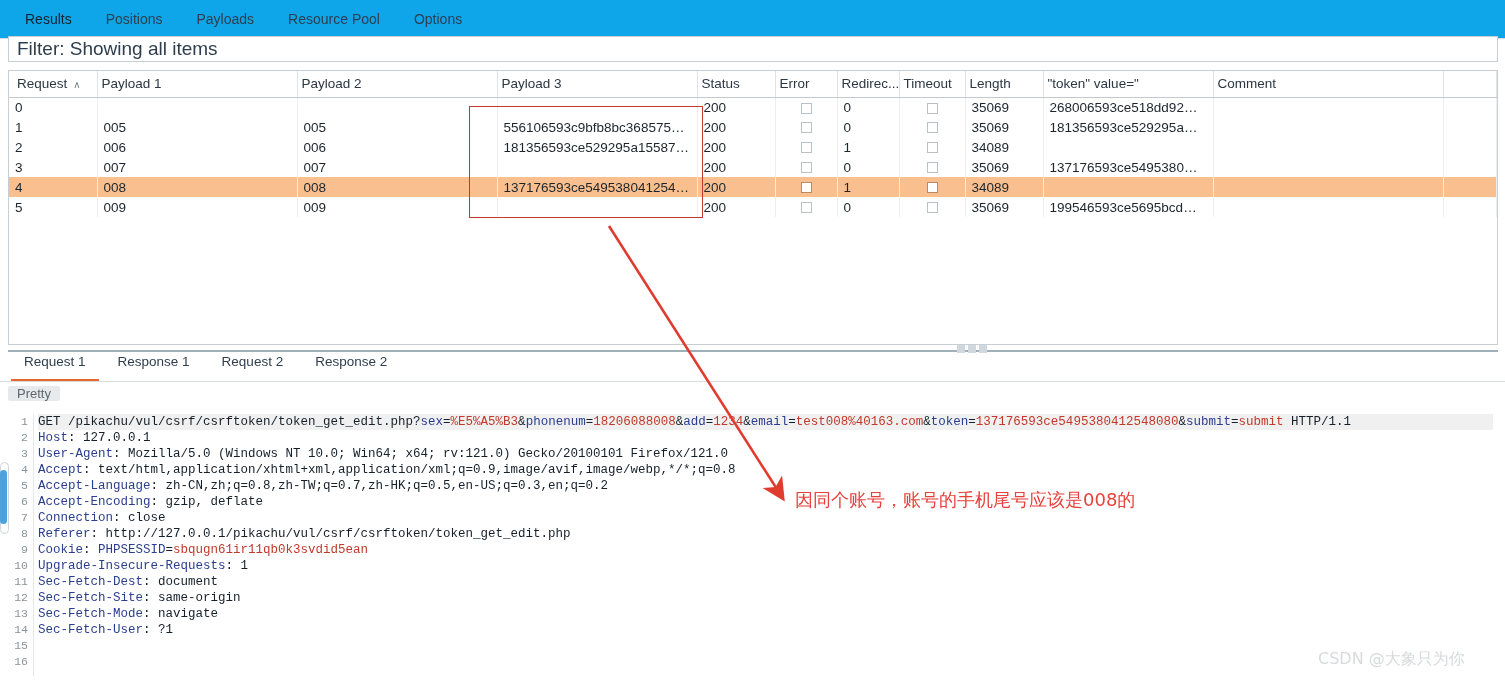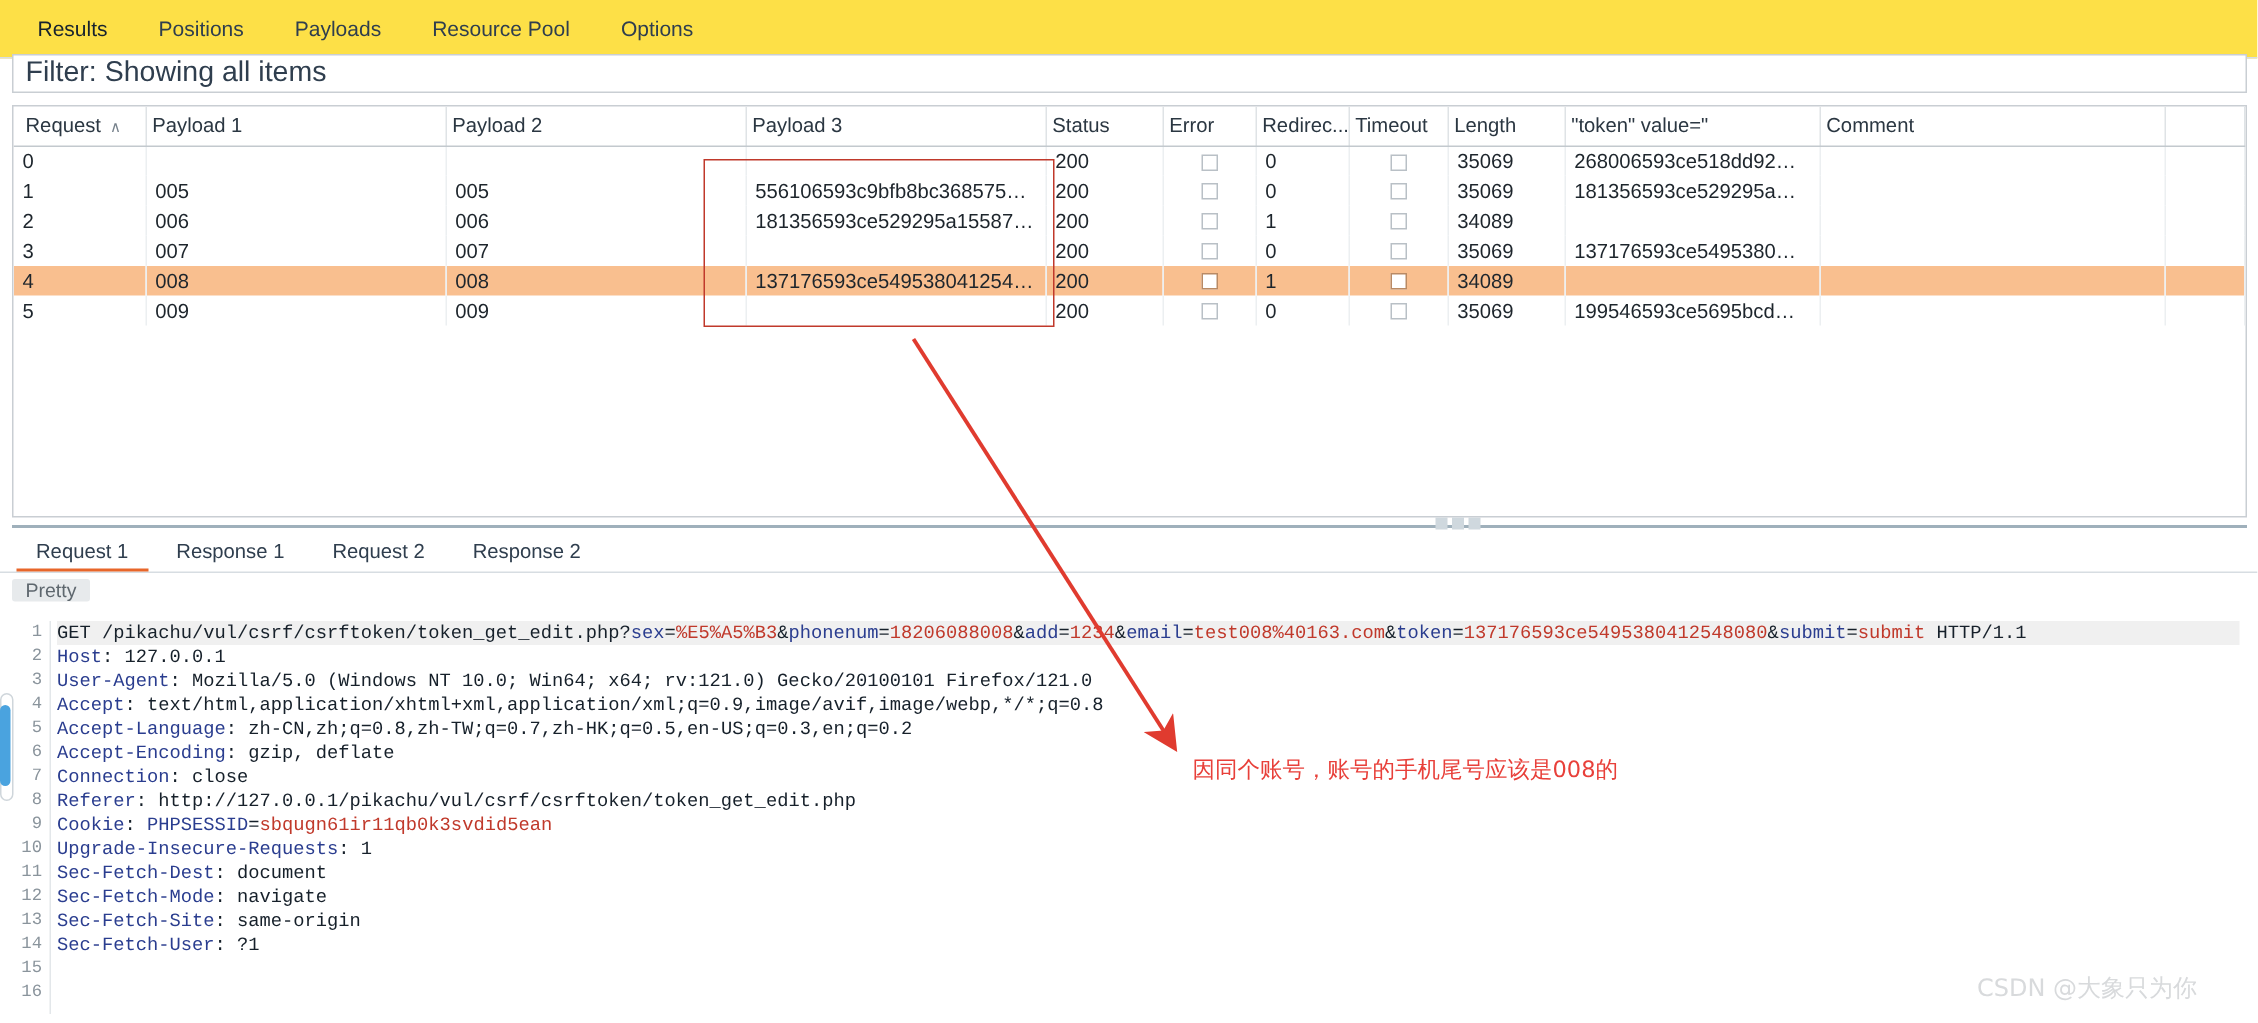--- a/index.html
+++ b/index.html
@@ -8,21 +8,21 @@
     width: 1505px; height: 682px;
     background: #ffffff;
     font-family: "Liberation Sans", sans-serif;
     overflow: hidden;
   }
   #app { position: relative; width: 1505px; height: 682px; background:#fff; }
 
   
   .tabbar {
     position:absolute; left:0; top:0; width:1505px; height:39px;
-    border-bottom:1px solid #d7dde2; background:#fde047;
+    border-bottom:1px solid #d7dde2; background:#0ea5e9;
     display:flex; align-items:stretch; padding-left:8px;
   }
   .tab {
     display:flex; align-items:center; justify-content:center;
     padding:0 17px; font-size:14px; color:#2f3e4e;
     cursor:default; position:relative;
   }
   .tab.active { color:#16222e; }
   .tab.active:after{
     content:""; position:absolute; left:4px; right:4px; bottom:0;
@@ -80,21 +80,21 @@
     display:flex; gap:3px; align-items:center; justify-content:center;
   }
   .splitter-dots i{ width:8px; height:8px; background:#cfd8de; display:block;}
 
   
   .msgtabs{
     position:absolute; left:0; top:354px; width:1505px; height:28px;
     border-bottom:1px solid #d7dde2; display:flex; padding-left:8px;
   }
   .mtab{
-    display:flex; align-items:center; padding:0 16px;
+    display:flex; padding:0 16px;
     font-size:13.5px; color:#2f3e4e; position:relative;
   }
   .mtab.active:after{
     content:""; position:absolute; left:3px; right:3px; bottom:0;
     height:2.5px; background:#e8662a;
   }
 
   
   .edtools{
     position:absolute; left:8px; top:386px; height:22px;
@@ -146,22 +146,22 @@
     border:1px solid #cfd6db; border-radius:5px; background:#fff;
   }
 
   
   .redbox{
     position:absolute; left:469px; top:106px; width:234px; height:112px;
     border:1.6px solid #c0392b; pointer-events:none;
   }
   .arrow-svg{ position:absolute; left:0; top:0; width:1505px; height:682px; pointer-events:none; }
   .zh-note{
-    position:absolute; left:795px; top:504px;
-    font-size:15px; color:#e8403a;
+    position:absolute; left:795px; top:488px;
+    font-size:18px; color:#e8403a;
     font-family:"DejaVu Sans", sans-serif; white-space:nowrap;
   }
   .watermark{
     position:absolute; left:1318px; top:649px;
     font-size:16px; color:#d8dadc;
     font-family:"DejaVu Sans", sans-serif; white-space:nowrap;
   }
 </style>
 </head>
 <body>
@@ -379,22 +379,22 @@
         <div class="line"><span class="k-name">Host</span><span class="k-plain">: 127.0.0.1</span></div>
         <div class="line"><span class="k-name">User-Agent</span><span class="k-plain">: Mozilla/5.0 (Windows NT 10.0; Win64; x64; rv:121.0) Gecko/20100101 Firefox/121.0</span></div>
         <div class="line"><span class="k-name">Accept</span><span class="k-plain">: text/html,application/xhtml+xml,application/xml;q=0.9,image/avif,image/webp,*/*;q=0.8</span></div>
         <div class="line"><span class="k-name">Accept-Language</span><span class="k-plain">: zh-CN,zh;q=0.8,zh-TW;q=0.7,zh-HK;q=0.5,en-US;q=0.3,en;q=0.2</span></div>
         <div class="line"><span class="k-name">Accept-Encoding</span><span class="k-plain">: gzip, deflate</span></div>
         <div class="line"><span class="k-name">Connection</span><span class="k-plain">: close</span></div>
         <div class="line"><span class="k-name">Referer</span><span class="k-plain">: http://127.0.0.1/pikachu/vul/csrf/csrftoken/token_get_edit.php</span></div>
         <div class="line"><span class="k-name">Cookie</span><span class="k-plain">: </span><span class="k-param">PHPSESSID</span><span class="k-plain">=</span><span class="k-val">sbqugn61ir11qb0k3svdid5ean</span></div>
         <div class="line"><span class="k-name">Upgrade-Insecure-Requests</span><span class="k-plain">: 1</span></div>
         <div class="line"><span class="k-name">Sec-Fetch-Dest</span><span class="k-plain">: document</span></div>
+        <div class="line"><span class="k-name">Sec-Fetch-Site</span><span class="k-plain">: same-origin</span></div>
         <div class="line"><span class="k-name">Sec-Fetch-Mode</span><span class="k-plain">: navigate</span></div>
-        <div class="line"><span class="k-name">Sec-Fetch-Site</span><span class="k-plain">: same-origin</span></div>
         <div class="line"><span class="k-name">Sec-Fetch-User</span><span class="k-plain">: ?1</span></div>
         <div class="line">&nbsp;</div>
         <div class="line">&nbsp;</div>
       </div>
   </div>
 
   <div class="vscroll-track"></div>
   <div class="vscroll"></div>
 
   <div class="redbox"></div>

